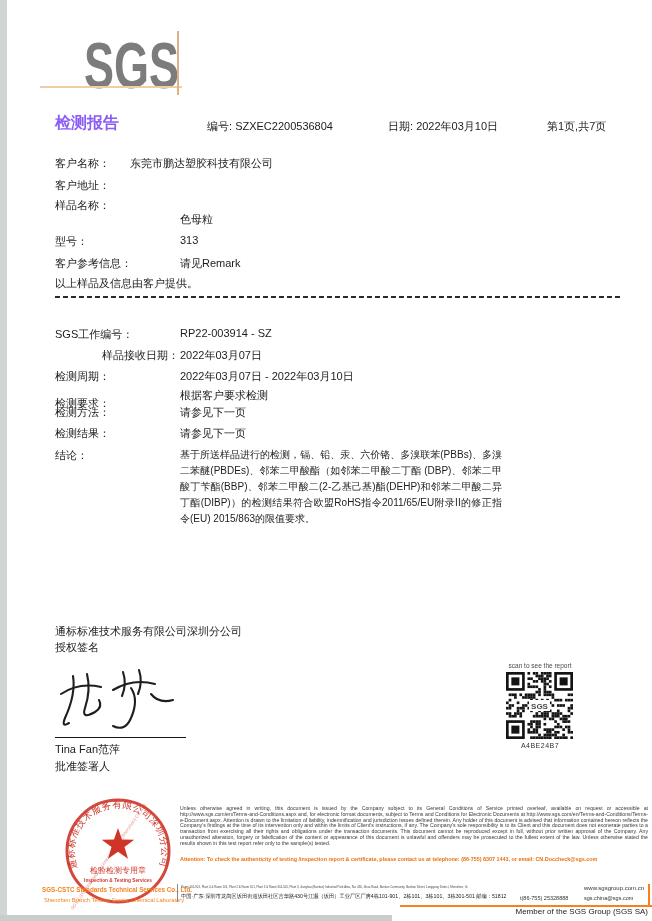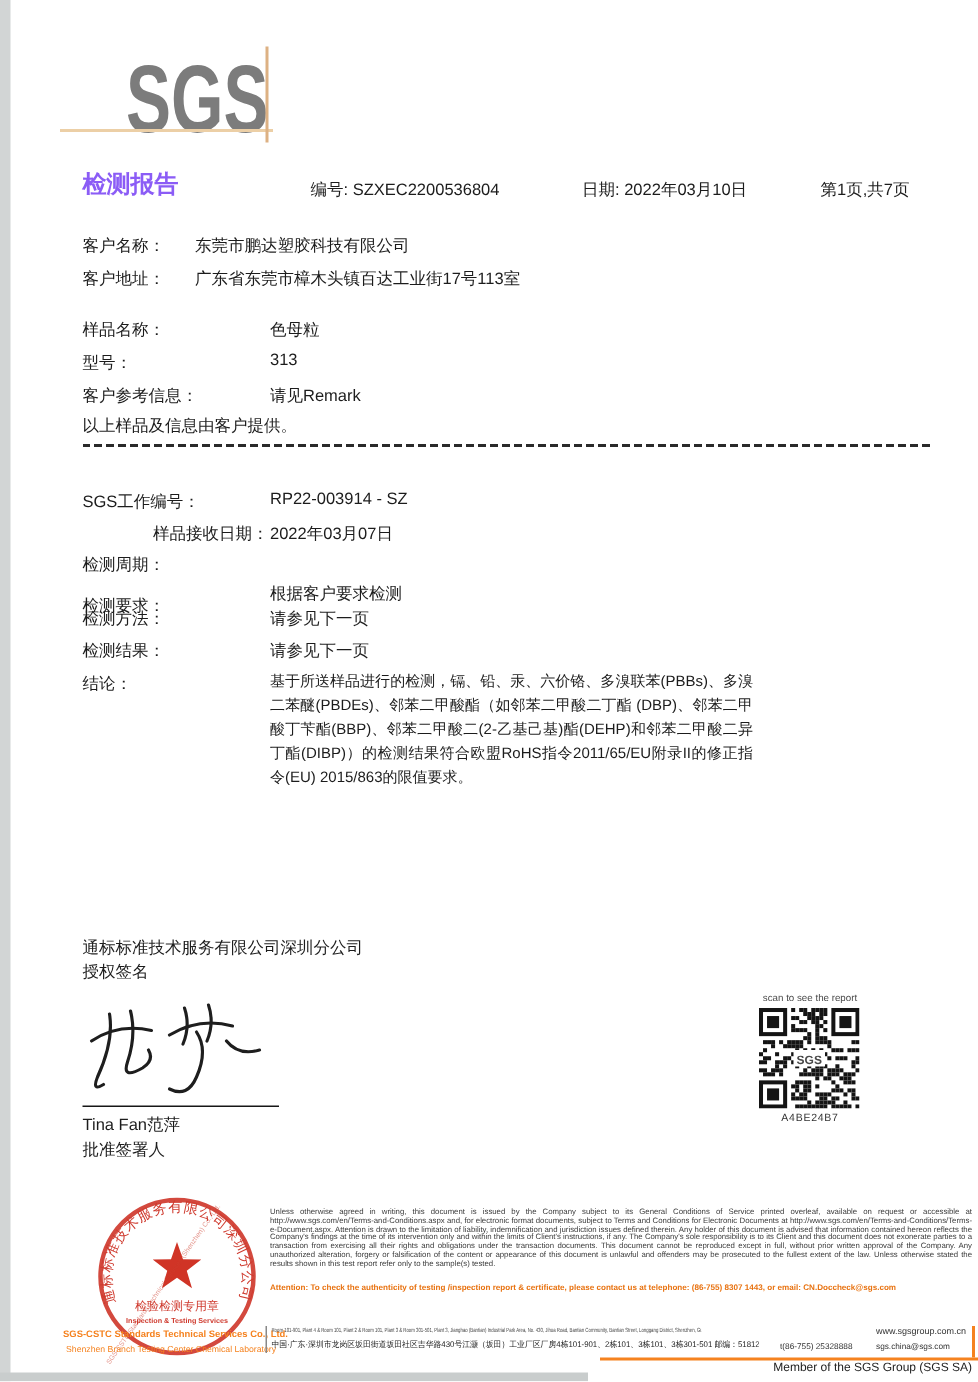--- a/index.html
+++ b/index.html
@@ -55,37 +55,37 @@
   <div class="abs tan-v"></div>
 
   <div class="abs title">检测报告</div>
   <div class="abs hmeta" style="left:207px;"><span>编号: </span><span>SZXEC2200536804</span></div>
   <div class="abs hmeta" style="left:388px;"><span>日期: </span><span>2022年03月10日</span></div>
   <div class="abs hmeta" style="left:527px;margin-left:20px;">第1页,共7页</div>
 
   <div class="abs row-label" style="top:156px;">客户名称：</div>
   <div class="abs row-value cl-val" style="top:156px;">东莞市鹏达塑胶科技有限公司</div>
   <div class="abs row-label" style="top:178px;">客户地址：</div>
-  <div class="abs row-value cl-val" style="top:178px;">广东省东莞市樟木头镇百达工业街17号113室</div>
-
-  <div class="abs row-label" style="top:212px;">样品名称：</div>
+
+  <div class="abs row-label" style="top:198px;">样品名称：</div>
   <div class="abs row-value sm-val" style="top:212px;">色母粒</div>
   <div class="abs row-label" style="top:234px;">型号：</div>
   <div class="abs row-value sm-val" style="top:234px;">313</div>
   <div class="abs row-label" style="top:256px;">客户参考信息：</div>
   <div class="abs row-value sm-val" style="top:256px;">请见Remark</div>
   <div class="abs row-label" style="top:276px;">以上样品及信息由客户提供。</div>
 
   <div class="abs dashes"></div>
 
   <div class="abs row-label" style="top:327px;">SGS工作编号：</div>
   <div class="abs row-value sm-val" style="top:327px;">RP22-003914 - SZ</div>
   <div class="abs row-label" style="top:348px;margin-left:47px;">样品接收日期：</div>
   <div class="abs row-value sm-val" style="top:348px;">2022年03月07日</div>
   <div class="abs row-label" style="top:369px;">检测周期：</div>
+  <div class="abs row-value sm-val" style="top:369px;">2022年03月07日 - 2022年03月10日</div>
   <div class="abs row-label" style="top:396px;">检测要求：</div>
   <div class="abs row-value sm-val" style="top:388px;">根据客户要求检测</div>
   <div class="abs row-label" style="top:405px;">检测方法：</div>
   <div class="abs row-value sm-val" style="top:405px;">请参见下一页</div>
   <div class="abs row-label" style="top:426px;">检测结果：</div>
   <div class="abs row-value sm-val" style="top:426px;">请参见下一页</div>
   <div class="abs row-label" style="top:448px;">结论：</div>
   <div class="abs conclusion">基于所送样品进行的检测，镉、铅、汞、六价铬、多溴联苯(PBBs)、多溴二苯醚(PBDEs)、邻苯二甲酸酯（如邻苯二甲酸二丁酯 (DBP)、邻苯二甲酸丁苄酯(BBP)、邻苯二甲酸二(2-乙基己基)酯(DEHP)和邻苯二甲酸二异丁酯(DIBP)）的检测结果符合欧盟RoHS指令2011/65/EU附录II的修正指令(EU) 2015/863的限值要求。</div>
 
   <div class="abs row-label" style="top:624px;">通标标准技术服务有限公司深圳分公司</div>

